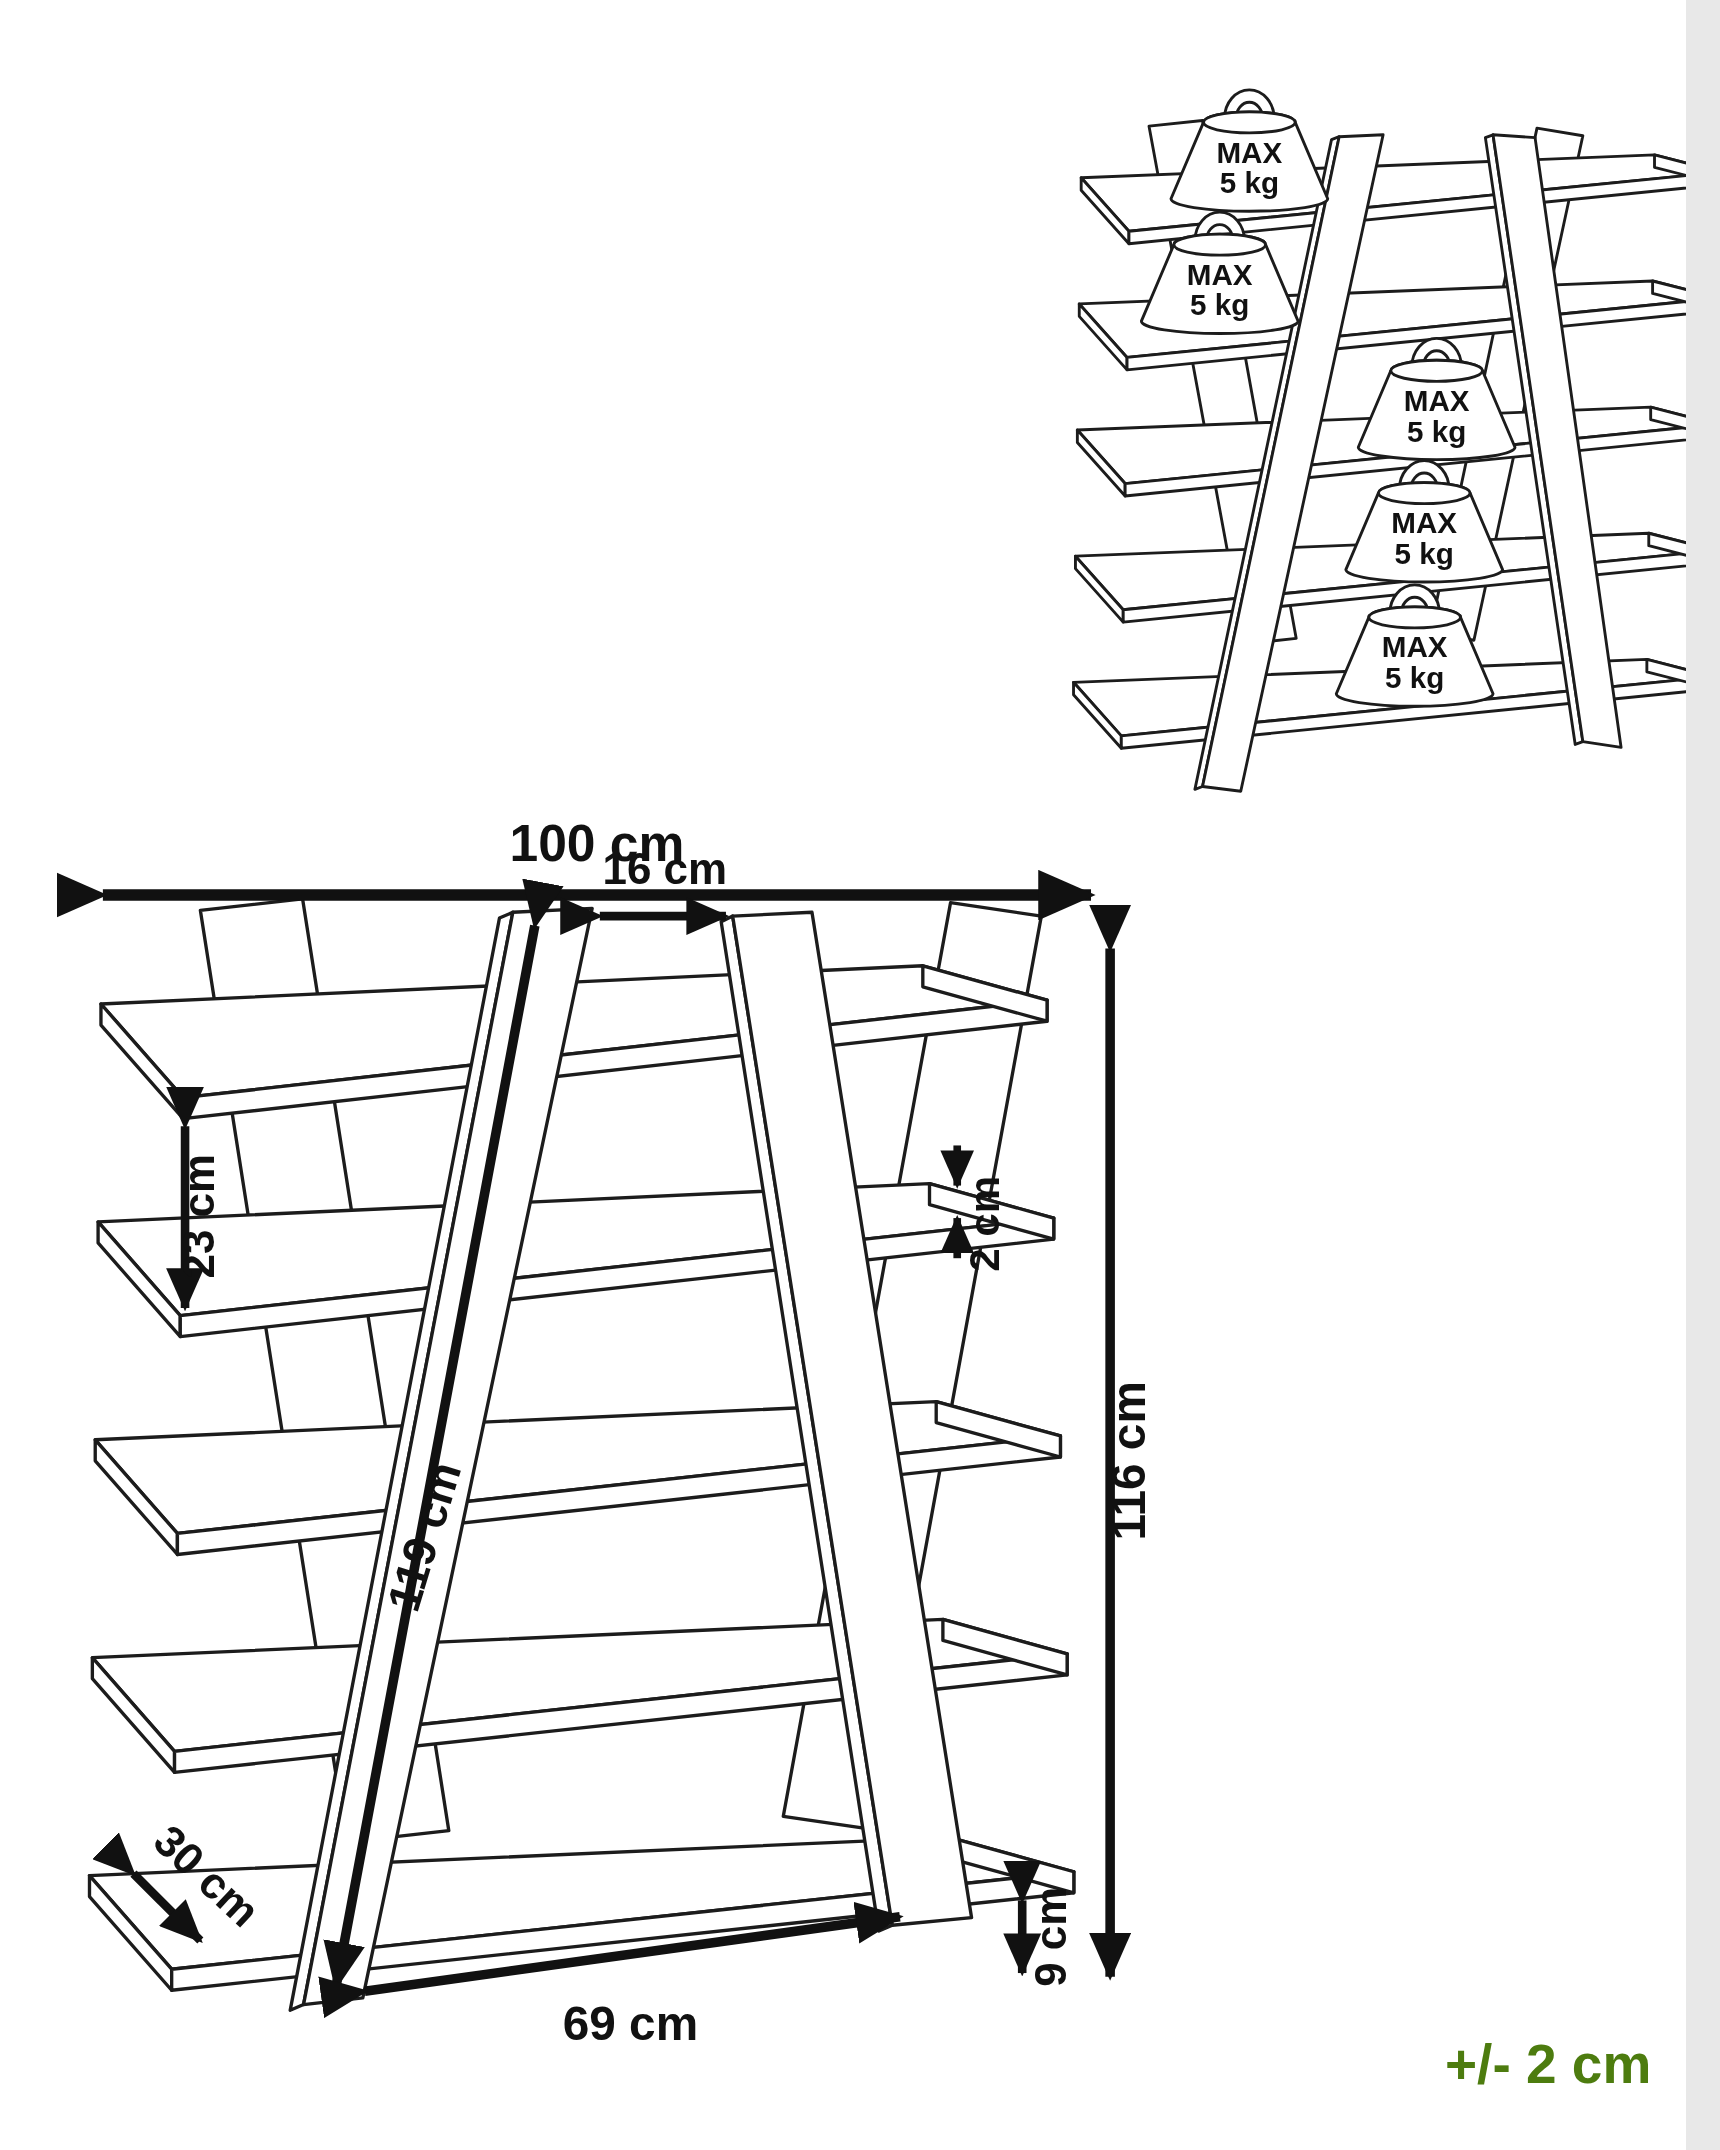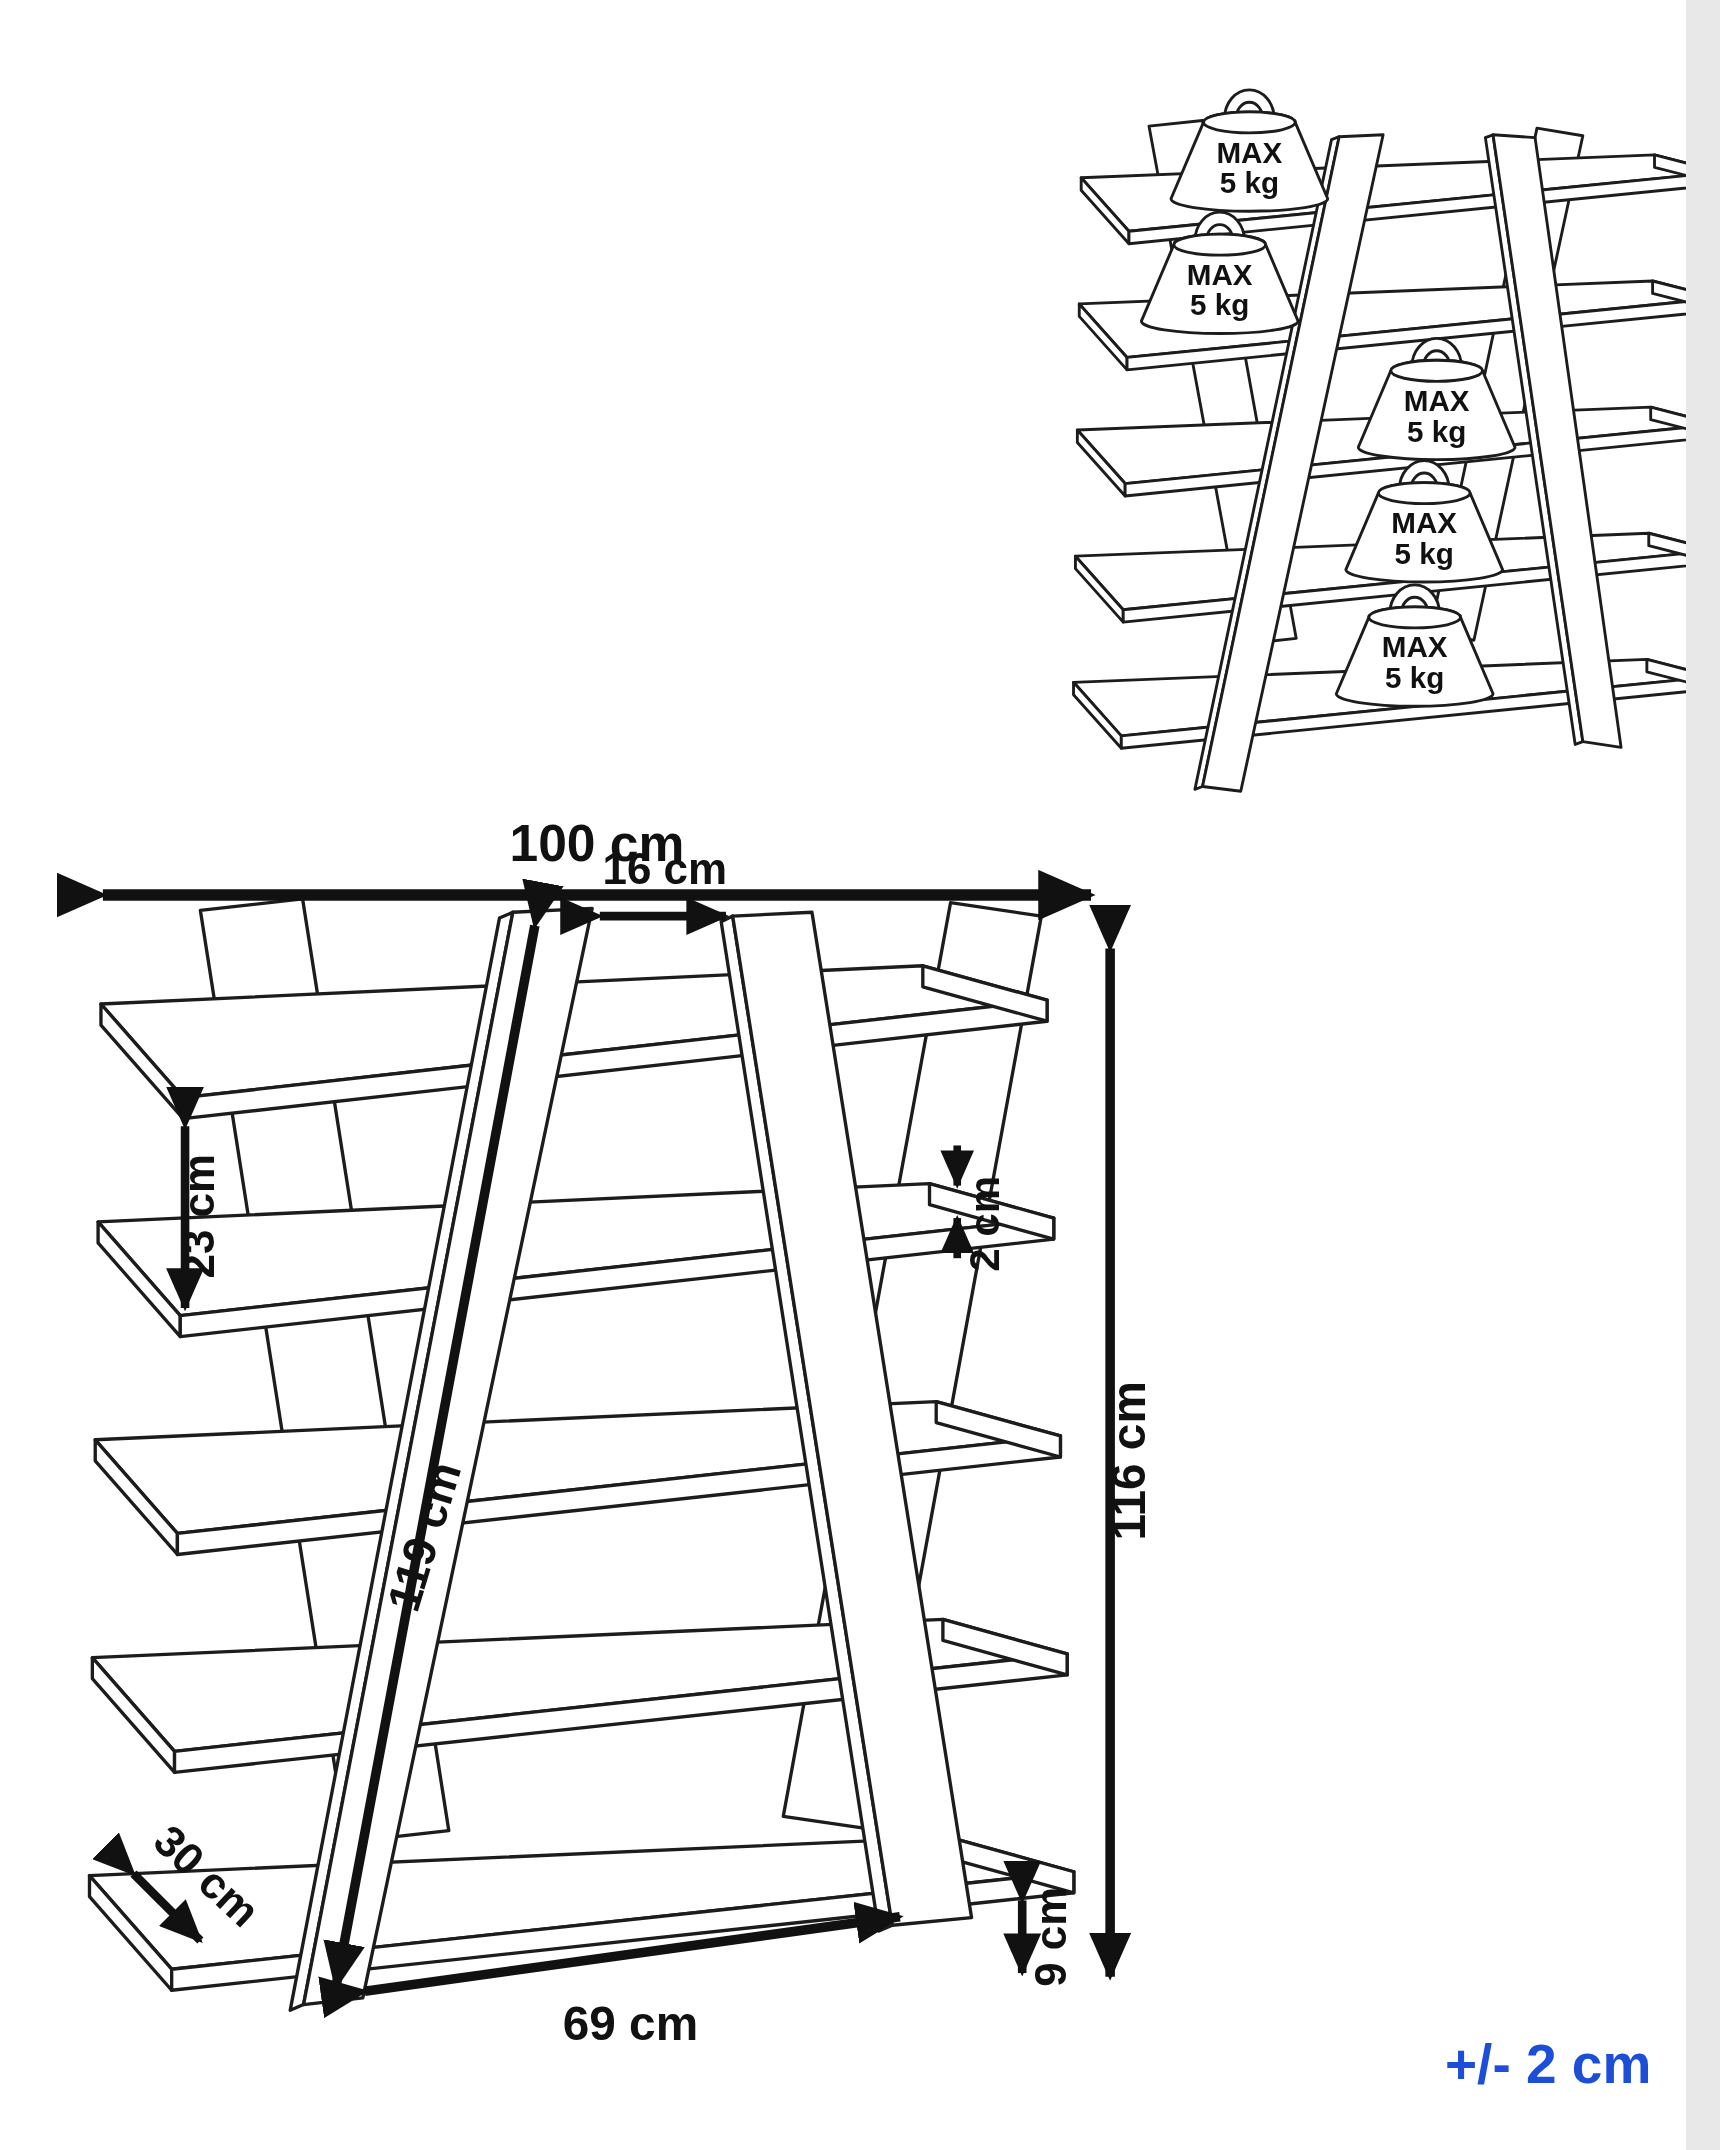--- a/index.html
+++ b/index.html
@@ -12,21 +12,21 @@
     text-decoration:underline;
   }
   .diagram{position:absolute;}
   .struct{fill:#ffffff;stroke:#1c1c1c;stroke-width:3.5;stroke-linejoin:round;}
   .small .struct{stroke-width:3;}
   .dim{stroke:#111111;fill:none;}
   .dimlabel{fill:#111111;font-weight:bold;font-family:"Liberation Sans",sans-serif;text-anchor:middle;}
   .badge-label{fill:#111111;font-weight:bold;font-family:"Liberation Sans",sans-serif;text-anchor:middle;font-size:31px;}
   .tolerance{
     position:absolute;left:1445px;top:2032px;width:268px;
-    font-weight:bold;font-size:55px;color:#1d4ed8;
+    font-weight:bold;font-size:55px;color:#4d7c0f;
     font-family:"Liberation Sans",sans-serif;white-space:nowrap;
   }
 </style>
 </head>
 <body>
 
 <div class="canvas">
 
   <svg class="diagram small" style="left:1042px;top:38px" width="688" height="765" viewBox="0 0 720 800">
     <defs>

